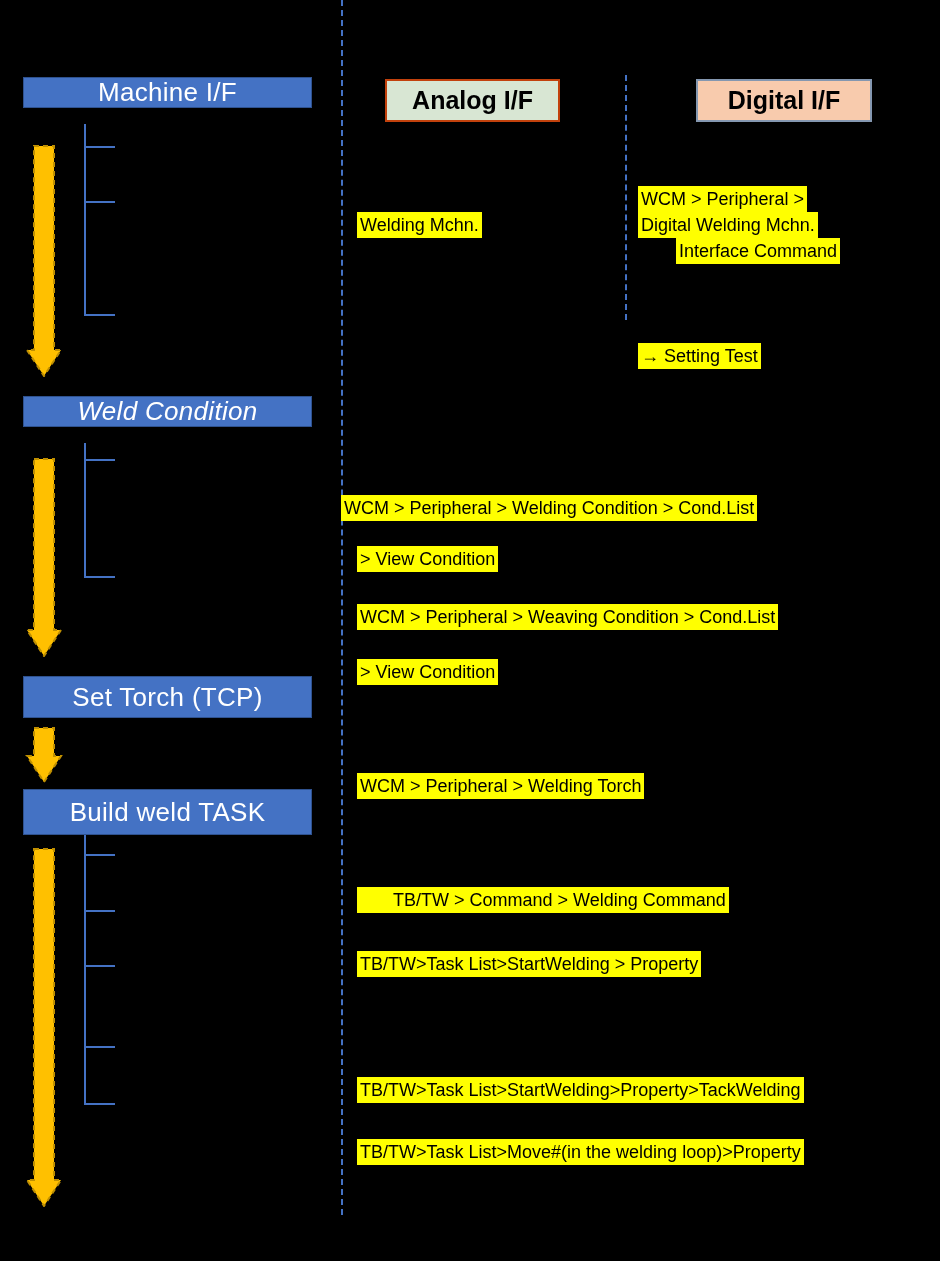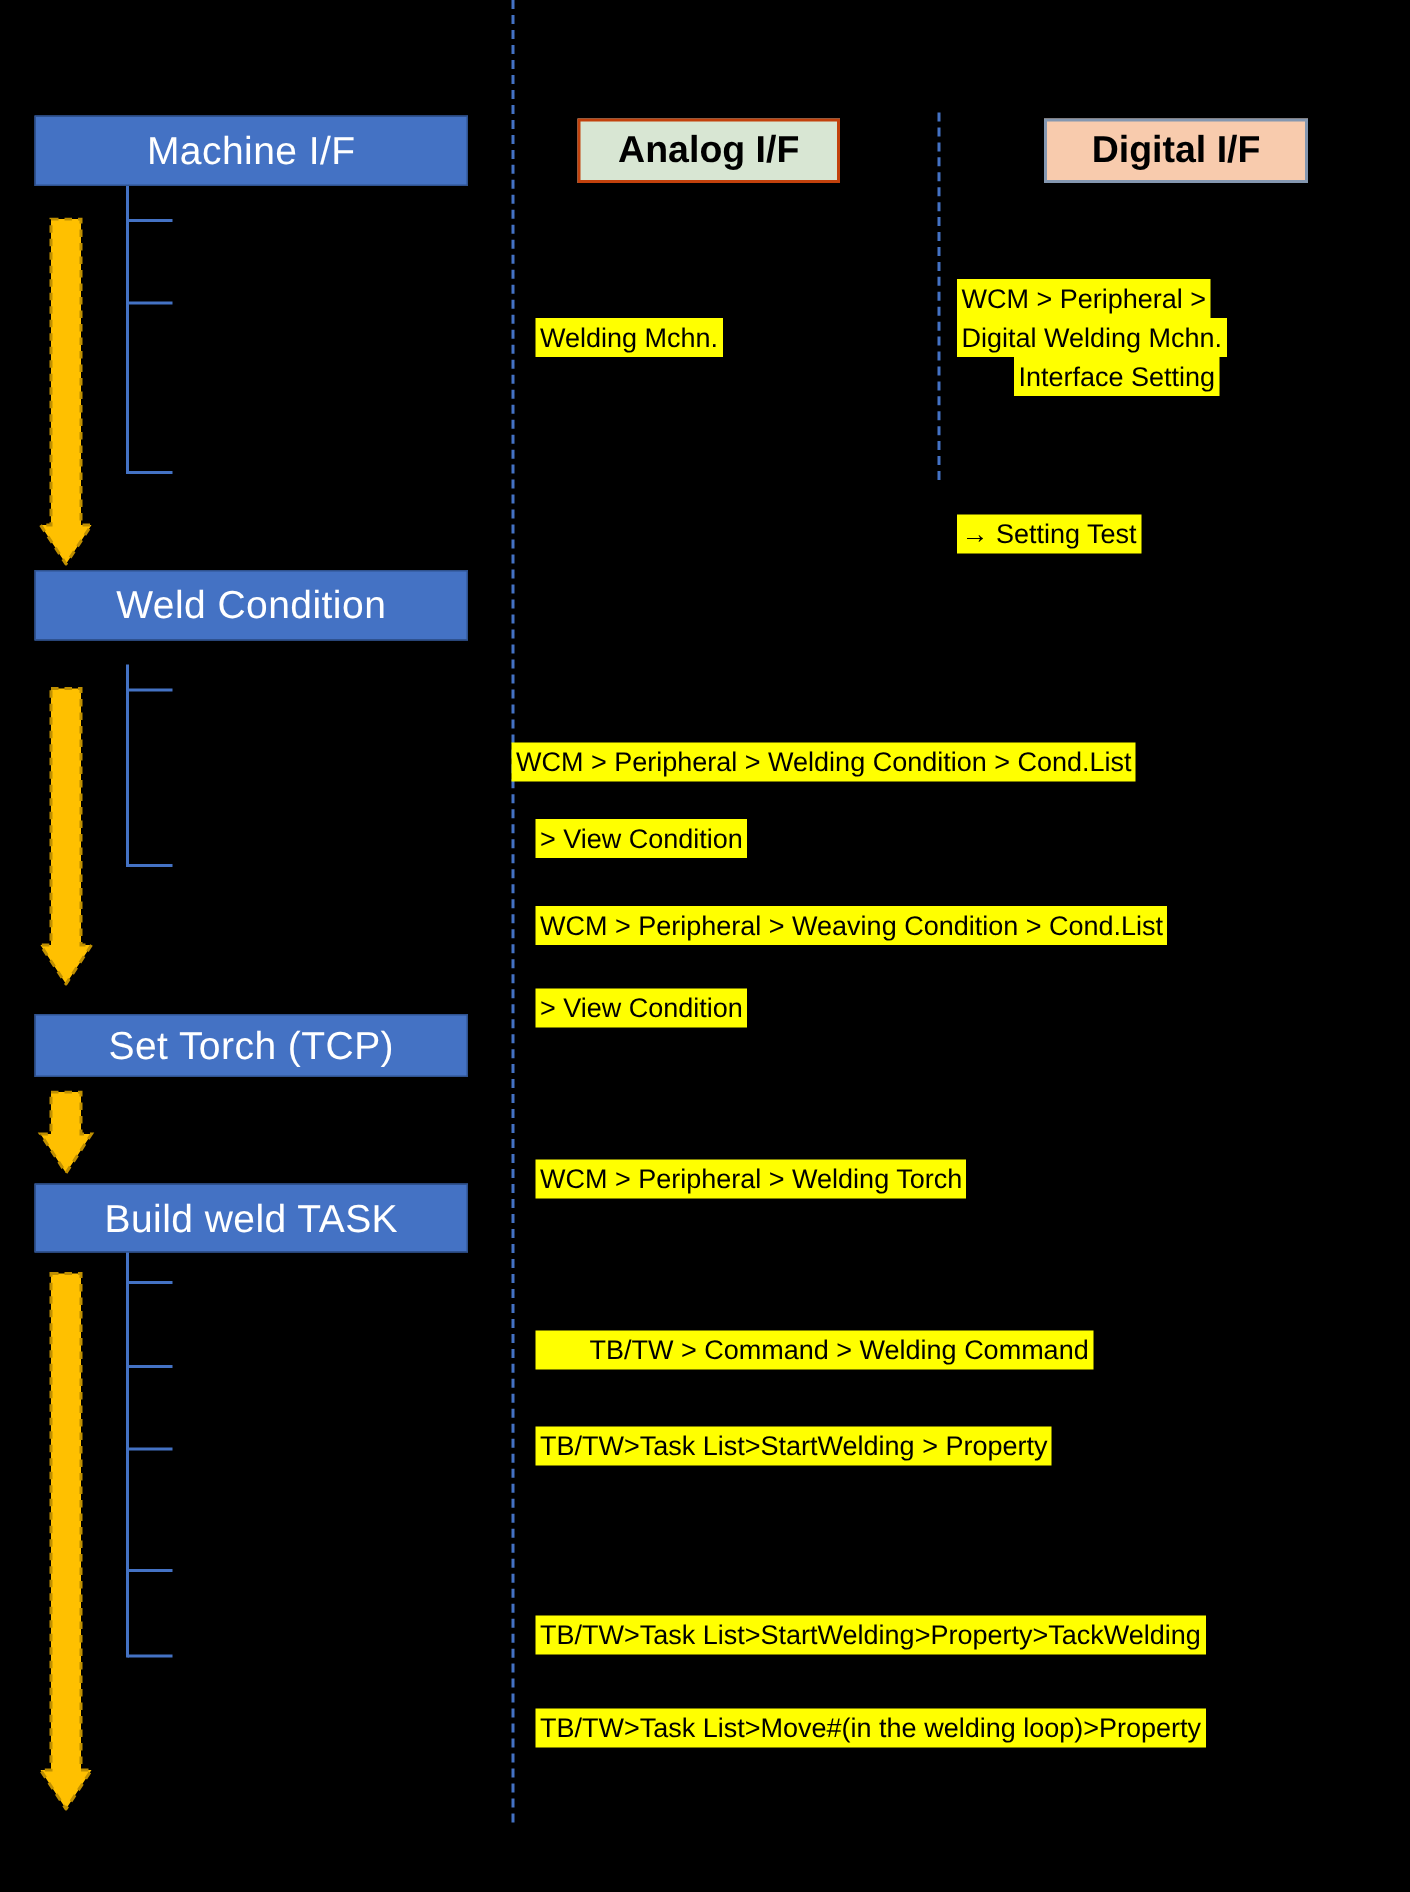--- a/index.html
+++ b/index.html
@@ -10,21 +10,21 @@
     font-family:"Liberation Sans", sans-serif;
     overflow:hidden;
   }
   .vline-dashed{
     position:absolute;
     border-left:2px dashed #4472C4;
     width:0;
   }
   .flow-box{
     position:absolute;
-    left:23px;width:289px;height:47px;
+    left:23px;width:289px;height:31px;
     background:#4472C4;
     border:1px solid #2F528F;
     box-sizing:border-box;
     display:flex;align-items:center;justify-content:center;
   }
   .flow-box .lbl{
     color:#FFFFFF;font-size:26px;letter-spacing:0.3px;
   }
   .hdr-box{
     position:absolute;height:43px;
@@ -54,21 +54,21 @@
 <body>
 
 <div class="canvas">
 
   <div class="vline-dashed" style="left:341px;top:0;height:1215px;"></div>
   <div class="vline-dashed" style="left:625px;top:75px;height:245px;"></div>
 
   <div class="flow-box" style="top:77px;">
     <span class="lbl">Machine I/F</span>
   </div>
-  <div class="flow-box" style="top:380px;">
+  <div class="flow-box" style="top:396px;font-style:italic;">
     <span class="lbl">Weld Condition</span>
   </div>
   <div class="flow-box" style="top:676px;height:42px;">
     <span class="lbl">Set Torch (TCP)</span>
   </div>
   <div class="flow-box" style="top:789px;height:46px;">
     <span class="lbl">Build weld TASK</span>
   </div>
 
   <div>
@@ -118,21 +118,21 @@
     <span class="lbl">Analog I/F</span>
   </div>
   <div class="hdr-box hdr-digital">
     <span class="lbl">Digital I/F</span>
   </div>
 
   <span class="hl" style="left:357px;top:212px;">Welding Mchn.</span>
 
   <span class="hl" style="left:638px;top:186px;">WCM &gt; Peripheral &gt;</span>
   <span class="hl" style="left:638px;top:212px;">Digital Welding Mchn.</span>
-  <span class="hl" style="left:676px;top:238px;">Interface Setting</span>
+  <span class="hl" style="left:676px;top:238px;">Interface Command</span>
 
   <span class="hl" style="left:638px;top:343px;">→ Setting Test</span>
 
   <span class="hl" style="left:341px;top:495px;">WCM &gt; Peripheral &gt; Welding Condition &gt; Cond.List</span>
   <span class="hl" style="left:357px;top:546px;">&gt; View Condition</span>
 
   <span class="hl" style="left:357px;top:604px;">WCM &gt; Peripheral &gt; Weaving Condition &gt; Cond.List</span>
   <span class="hl" style="left:357px;top:659px;">&gt; View Condition</span>
 
   <span class="hl" style="left:357px;top:773px;">WCM &gt; Peripheral &gt; Welding Torch</span>

